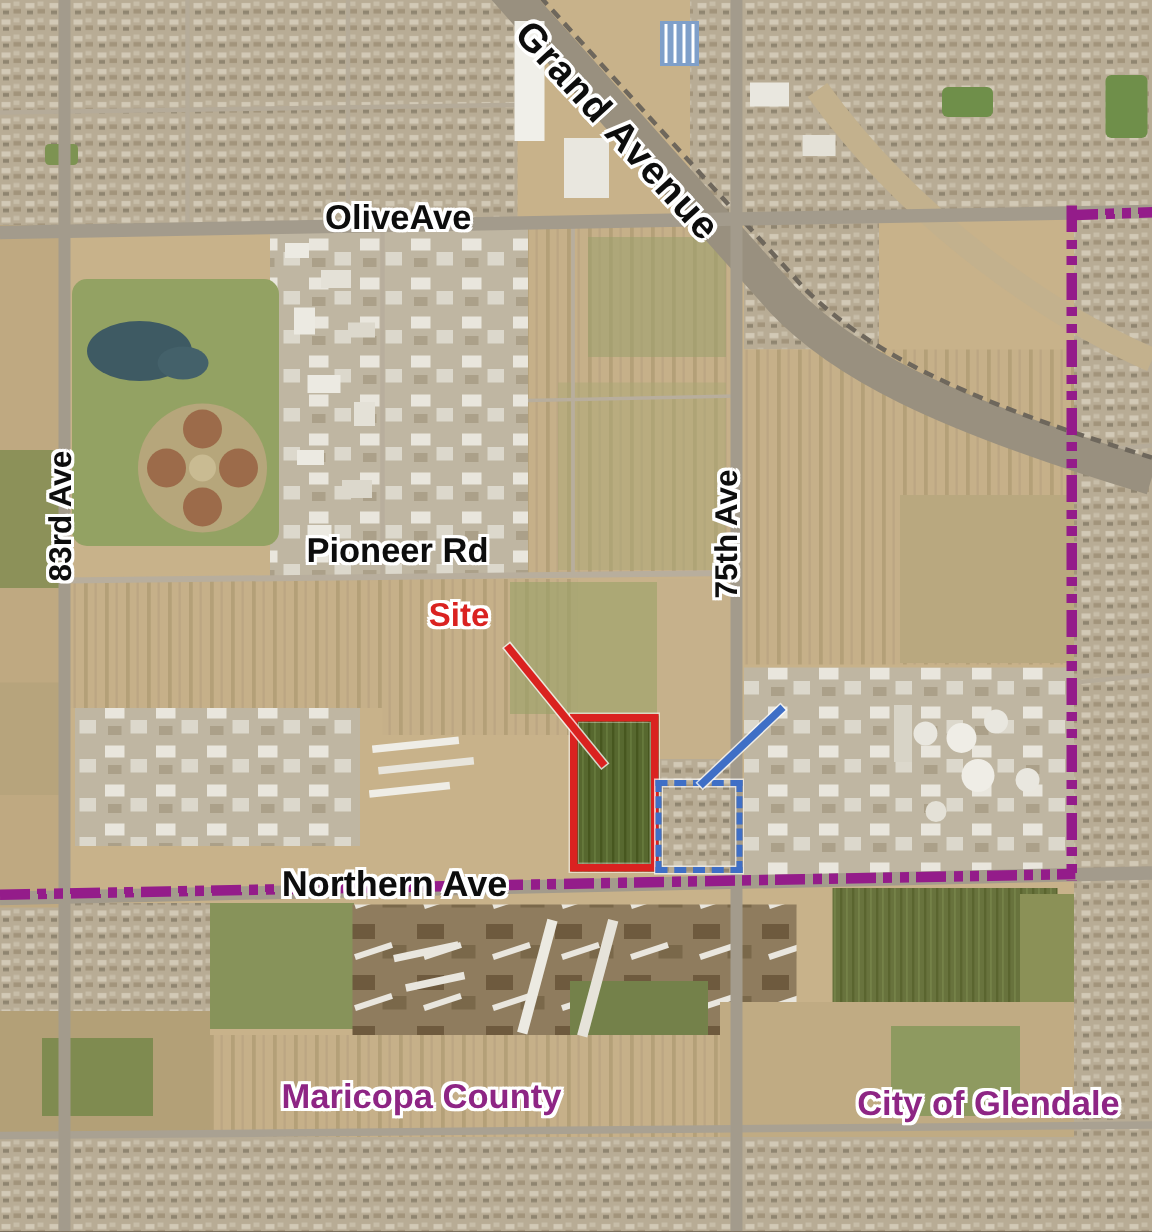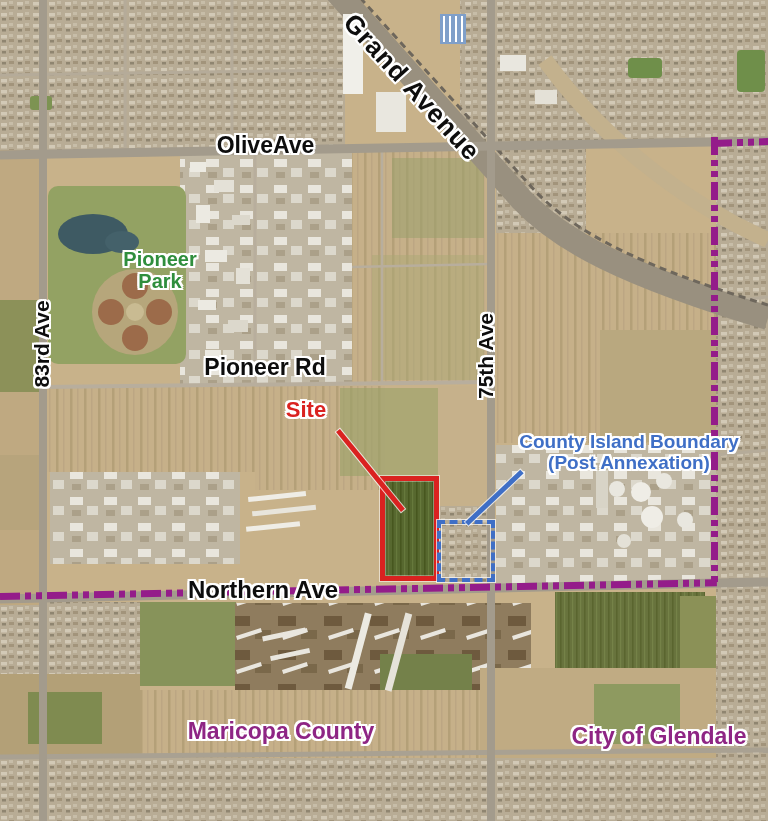--- a/index.html
+++ b/index.html
@@ -217,37 +217,29 @@
 
   <div class="site-rect" style="left:380px;top:476px;width:59px;height:105px;"></div>
   <div class="island-rect" style="left:437px;top:520px;width:58px;height:62px;"></div>
   <div class="arrow red" style="left:338px;top:428px;width:103px;transform:rotate(50.9deg);"></div>
   <div class="arrow blue" style="left:522px;top:469px;width:76px;transform:rotate(136.6deg);"></div>
 
   <div class="lbl grand" style="left:412px;top:87px;">Grand Avenue</div>
 
   <div class="lbl" style="left:259px;top:145px;font-size:23px;padding-left:13px;">OliveAve</div>
 
-  <div class="lbl green" style="left:160px;top:271px;font-size:20px;">
-    <div>Pioneer</div>
-    <div>Park</div>
-  </div>
 
   <div class="lbl vert" style="left:42px;top:344px;font-size:21px;">83rd Ave</div>
 
   <div class="lbl" style="left:265px;top:367px;font-size:23px;">Pioneer Rd</div>
 
   <div class="lbl red" style="left:306px;top:410px;font-size:22px;">Site</div>
 
   <div class="lbl vert" style="left:486px;top:356px;font-size:21px;">75th Ave</div>
 
-  <div class="lbl blue" style="left:629px;top:453px;font-size:19px;">
-    <div>County Island Boundary</div>
-    <div>(Post Annexation)</div>
-  </div>
 
   <div class="lbl" style="left:251px;top:590px;font-size:24px;padding-left:24px;">Northern Ave</div>
 
   <div class="lbl purple" style="left:281px;top:731px;font-size:23px;">Maricopa County</div>
 
   <div class="lbl purple" style="left:649px;top:736px;font-size:23px;padding-left:20px;">City of Glendale</div>
 
 </div>
 
 </body></html>

